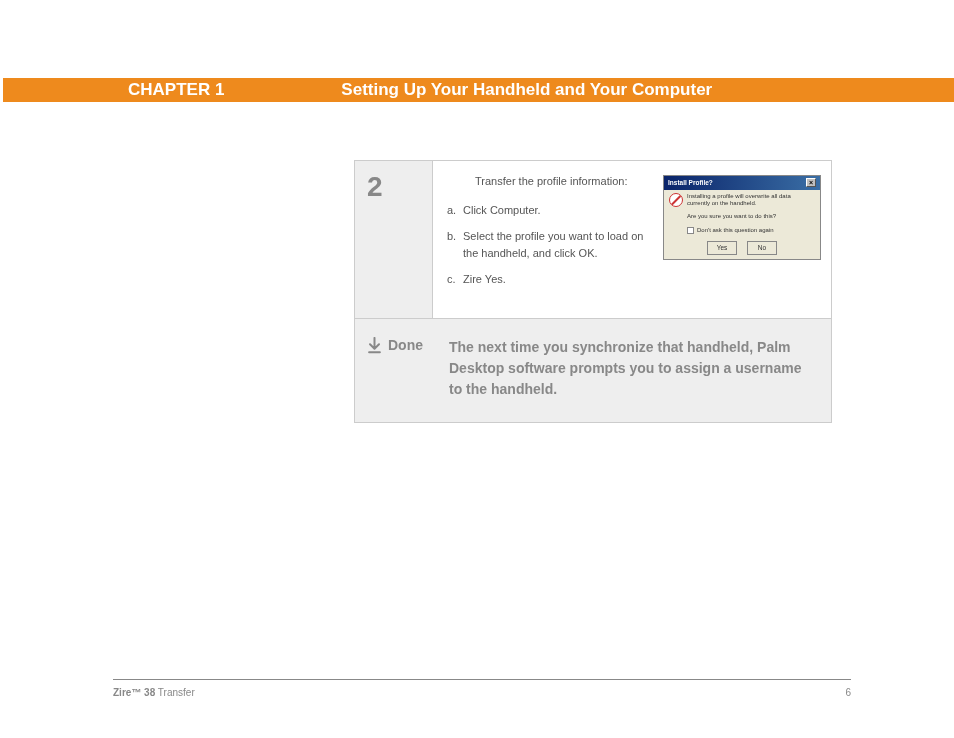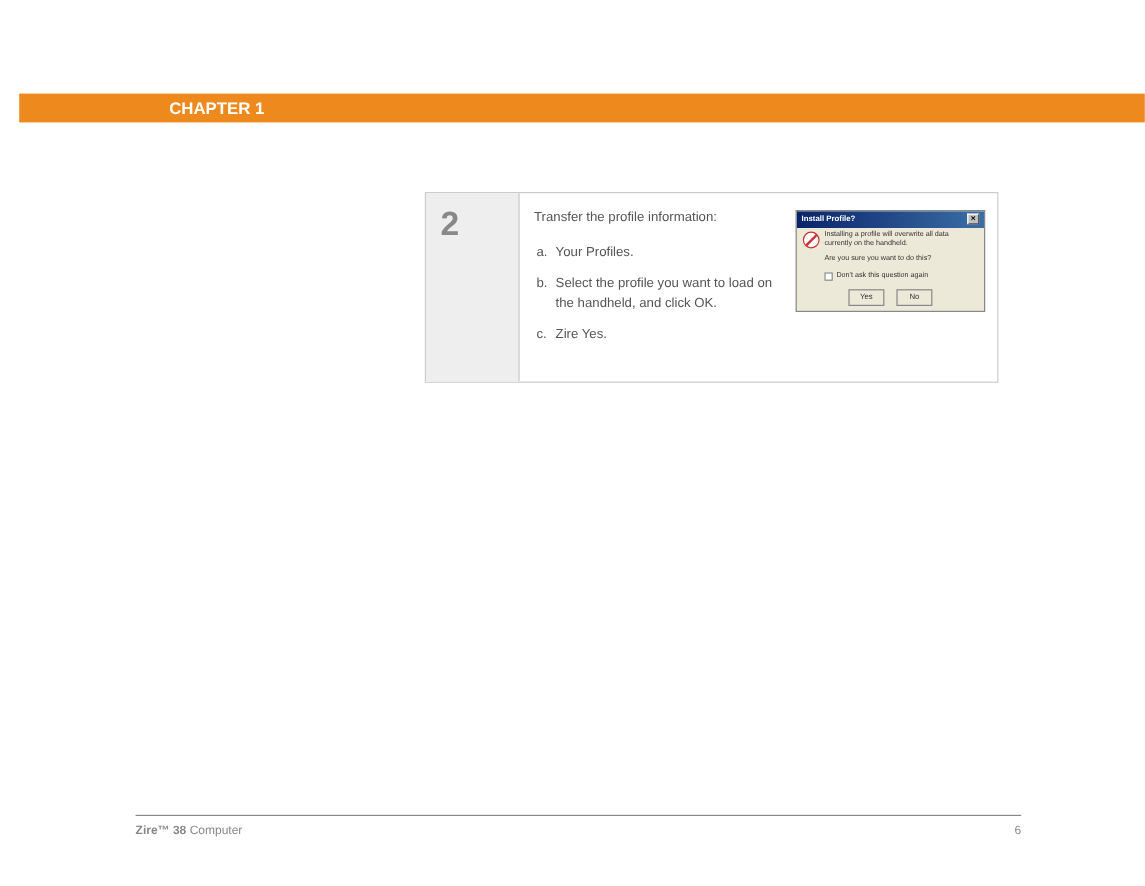--- a/index.html
+++ b/index.html
@@ -7,26 +7,26 @@
       width: 954px;
       height: 738px;
       font-family: Arial, Helvetica, sans-serif;
       background: #fff;
       position: relative;
       color: #555;
     }
     .header-bar {
       position: absolute;
       top: 78px;
-      left: 16px;
+      left: 3px;
       right: 0;
       height: 24px;
       background: #ee8a1d;
       color: #fff;
-      font-size: 14px;
+      font-size: 17px;
       font-weight: bold;
       display: flex;
       align-items: center;
     }
     .chapter-label {
       margin-left: 125px;
     }
     .chapter-title {
       margin-left: 117px;
     }
@@ -57,20 +57,21 @@
       font-size: 11px;
       line-height: 1.5;
       color: #555;
     }
     .step-text {
       flex: 1;
       padding-right: 8px;
     }
     .step-intro {
       margin-bottom: 12px;
+      margin-left: 30px;
     }
     .ol-item {
       display: flex;
       margin-bottom: 10px;
       padding-left: 2px;
     }
     .ol-letter {
       width: 16px;
       flex-shrink: 0;
     }
@@ -202,31 +203,32 @@
       font-size: 10px;
       color: #888;
     }
     .prod-bold { font-weight: bold; }
   </style>
 </head>
 <body>
 
 <div class="header-bar">
   <span class="chapter-label">CHAPTER 1</span>
+  <span class="chapter-title">Setting Up Your Handheld and Your Computer</span>
 </div>
 
 <div class="content-box">
   <div class="step-row">
     <div class="step-number-cell">2</div>
     <div class="step-body">
       <div class="step-text">
         <div class="step-intro">Transfer the profile information:</div>
         <div class="ol-item">
           <span class="ol-letter">a.</span>
-          <span>Your Profiles.</span>
+          <span>Click Computer.</span>
         </div>
         <div class="ol-item">
           <span class="ol-letter">b.</span>
           <span>Select the profile you want to load on the handheld, and click OK.</span>
         </div>
         <div class="ol-item">
           <span class="ol-letter">c.</span>
           <span>Zire Yes.</span>
         </div>
       </div>
@@ -244,21 +246,30 @@
           <span class="chk"></span>
           <span>Don't ask this question again</span>
         </div>
         <div class="dialog-btns">
           <span class="dbtn">Yes</span>
           <span class="dbtn">No</span>
         </div>
       </div>
     </div>
   </div>
+  <div class="done-row">
+    <div class="done-left">
+      <svg class="done-icon" viewBox="0 0 16 20">
+        <path d="M8 1 L8 12 M3 8 L8 13 L13 8 M2 17 L14 17" stroke="#888" stroke-width="2.2" fill="none" stroke-linecap="round" stroke-linejoin="round"></path>
+      </svg>
+      <span>Done</span>
+    </div>
+    <div class="done-text">The next time you synchronize that handheld, Palm Desktop software prompts you to assign a username to the handheld.</div>
+  </div>
 </div>
 
 <div class="footer-rule"></div>
 <div class="footer">
   <span>
-    <span class="prod-bold">Zire™ 38</span><span> Computer</span>
+    <span class="prod-bold">Zire™ 38</span><span> Transfer</span>
   </span>
   <span>6</span>
 </div>
 
 </body></html>

